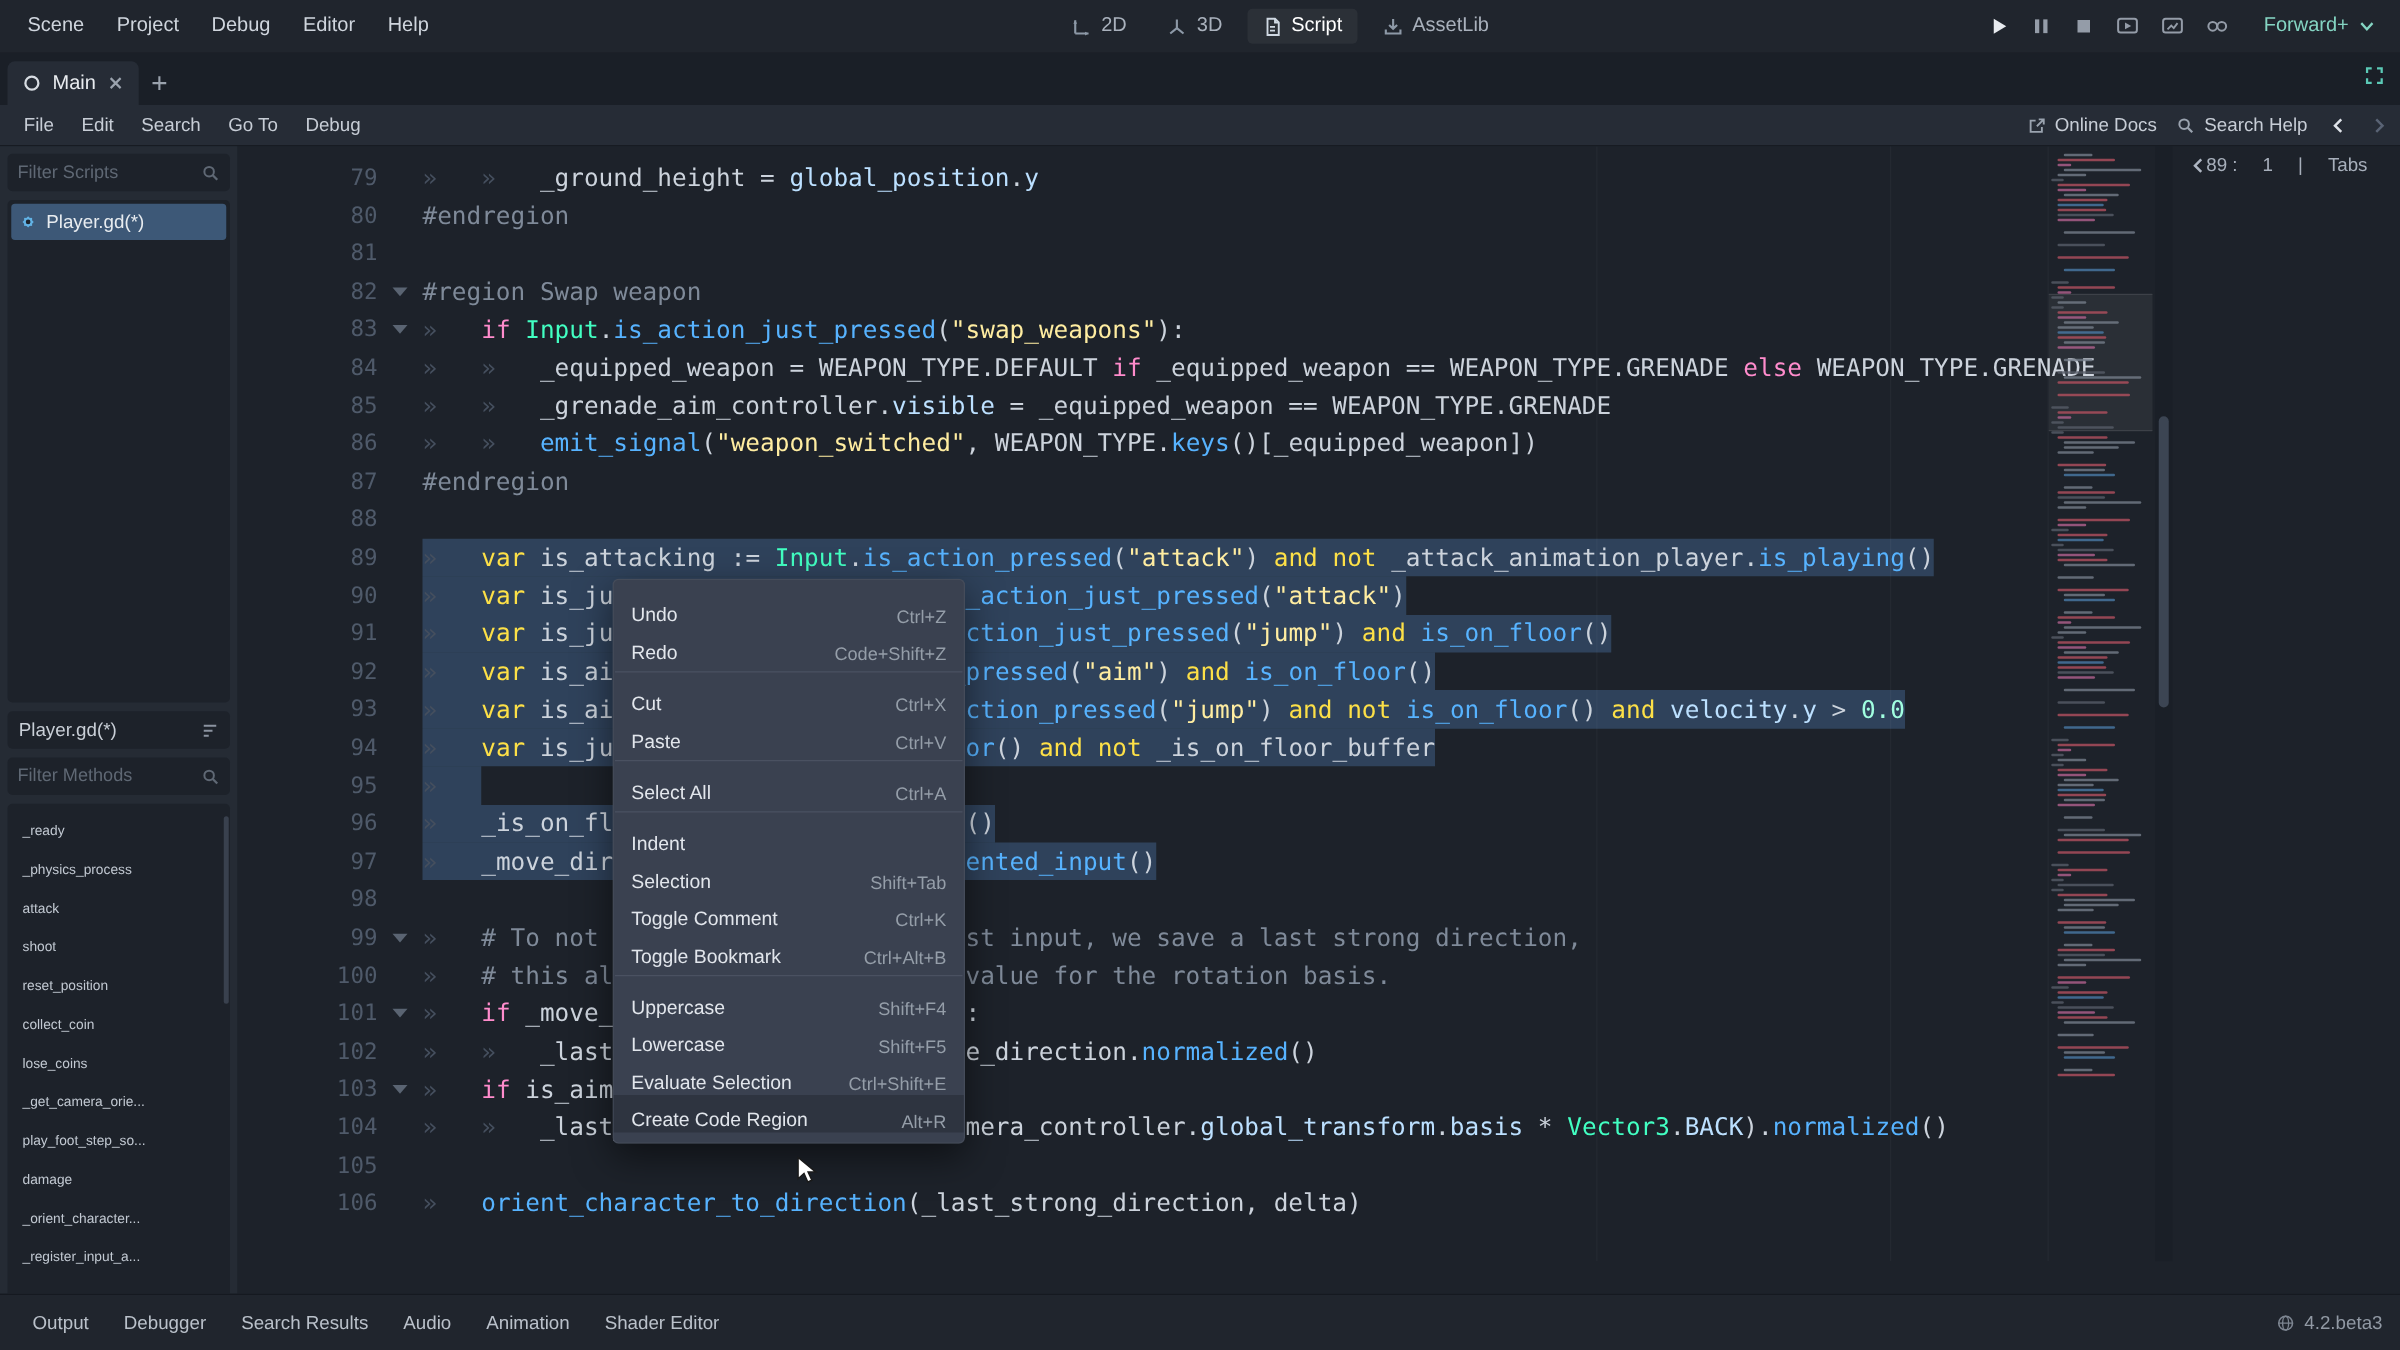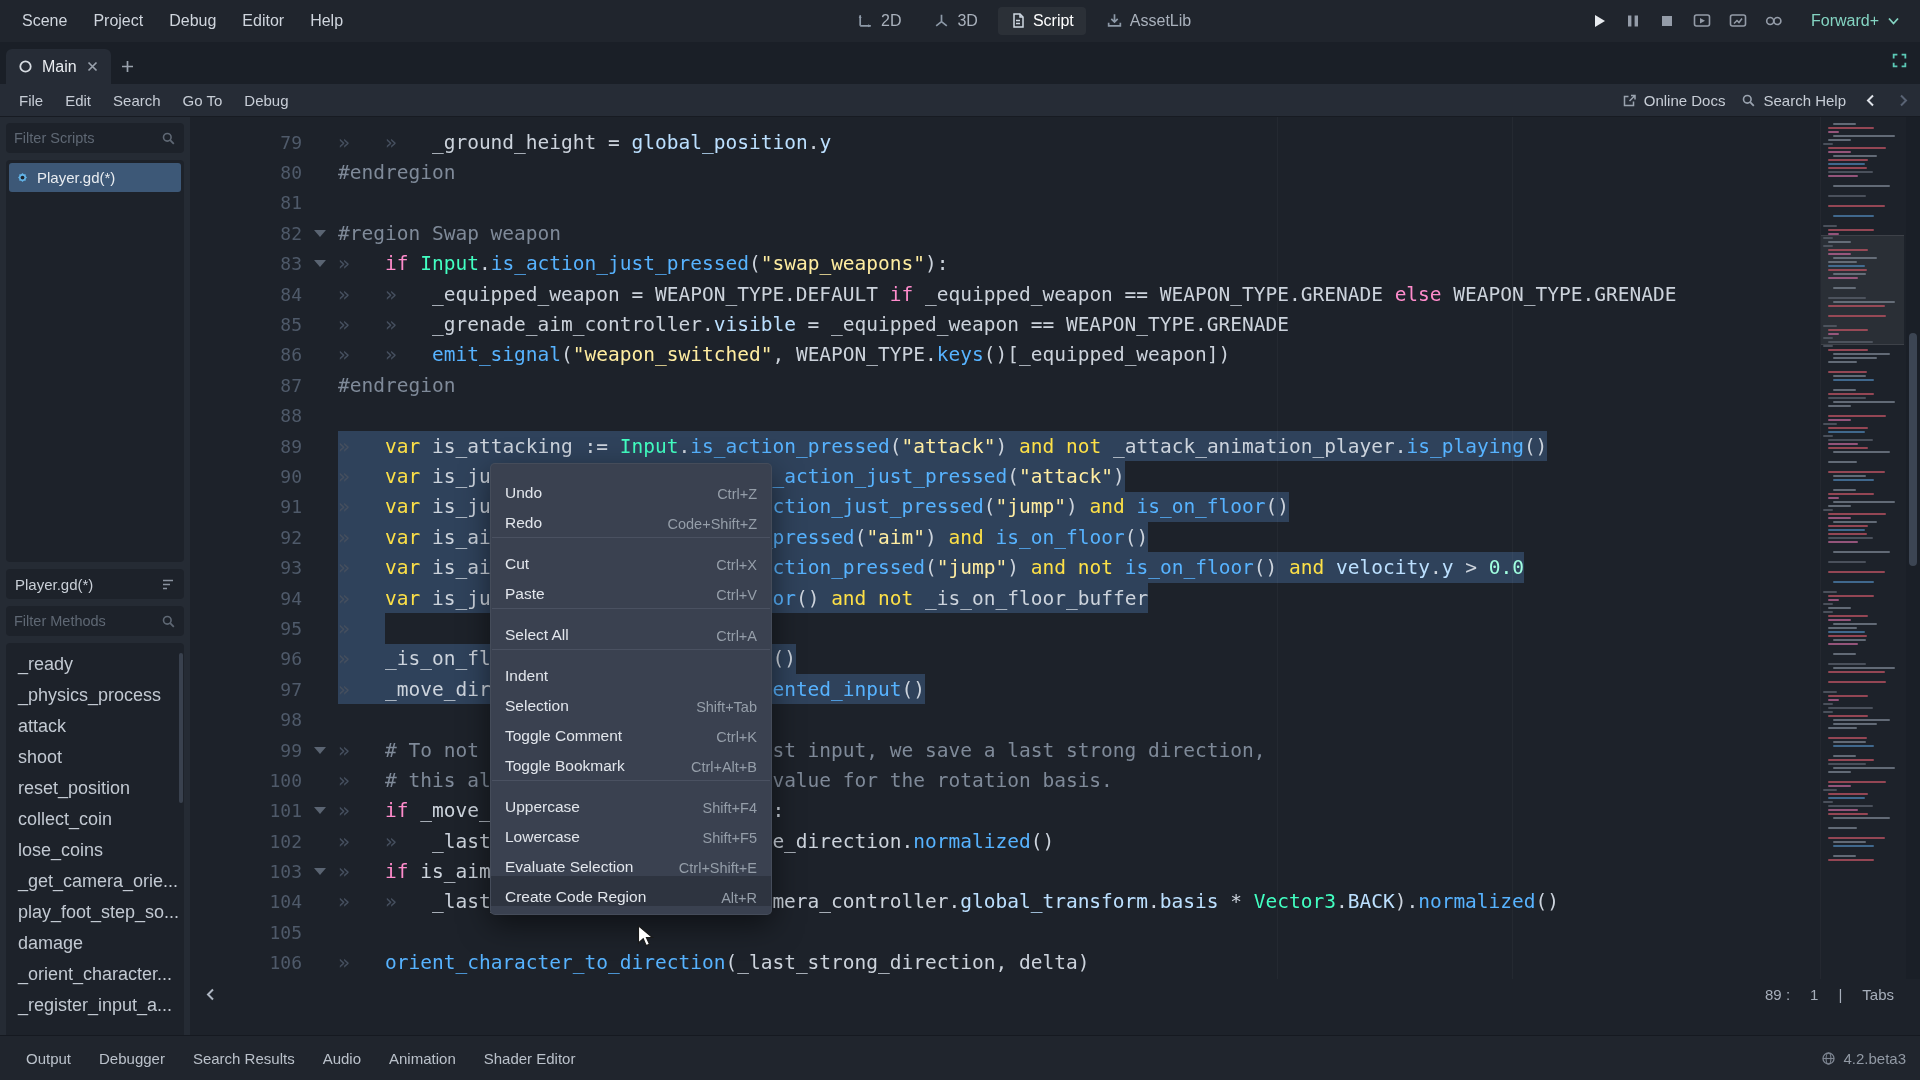--- a/index.html
+++ b/index.html
@@ -6,21 +6,21 @@
 html,body{width:1920px;height:1080px;overflow:hidden}
 body{background:#1d222a;font-family:"Liberation Sans",sans-serif;color:#ccd2da;position:relative}
 .app{display:flex;flex-direction:column;height:1080px;width:1920px}
 svg{display:block}
 
 
 .topbar{height:42px;background:#20252d;display:flex;align-items:center;padding:0 10px;position:relative;flex:none}
 .menu-group{display:flex;gap:2px}
 .menu-item{padding:6px 12px;font-size:16px;color:#cfd5dd;border-radius:4px}
 .workspaces{position:absolute;left:calc(50% - 115px);display:flex;gap:8px;align-items:center}
-.ws-btn{display:flex;gap:7px;align-items:flex-start;font-size:16px;color:#a9b1bc;padding:5px 12px;border-radius:4px}
+.ws-btn{display:flex;gap:7px;align-items:flex-end;font-size:16px;color:#a9b1bc;padding:5px 12px;border-radius:4px}
 .ws-btn .icon{color:#8d99a7}
 .ws-btn.active{color:#ffffff;background:rgba(255,255,255,.05)}
 .ws-btn.active .icon{color:#cfd8e2}
 .playback{display:flex;gap:10px;align-items:center;margin-left:auto;margin-right:18px}
 .pb-btn{padding:4px;color:#949ca8}
 .pb-btn.primary{color:#e8ebef}
 .renderer{display:flex;align-items:center;gap:8px;color:#84d4c2;font-size:16px;padding:4px 6px;margin-right:4px}
 .renderer .caret{color:#84d4c2}
 
 
@@ -47,25 +47,25 @@
 .filter-input input{flex:1;min-width:0;background:transparent;border:none;outline:none;color:#aeb6c1;font-size:14.5px;font-family:"Liberation Sans",sans-serif}
 .filter-input input::placeholder{color:#5f6874}
 .filter-input .icon{color:#5f6874;flex:none}
 .scripts-list{height:402px;background:#1d222a;border-radius:4px;padding:3px;overflow:hidden;flex:none}
 .script-row{height:29px;display:flex;align-items:center;gap:7px;padding:0 6px;border-radius:3px;font-size:15px;color:#e8ecf0}
 .script-row.selected{background:#3d5877}
 .script-row .icon{color:#62b2e5;flex:none}
 .member-header{height:30px;background:#1d222a;border-radius:4px;display:flex;align-items:center;justify-content:space-between;padding:0 9px;font-size:15px;color:#c9cfd7;flex:none}
 .member-header .icon{color:#8b93a0}
 .methods-list{flex:1;background:#1d222a;border-radius:4px 4px 0 0;padding:6px 0;position:relative;overflow:hidden}
-.method-row{height:31px;display:flex;align-items:center;padding:0 12px;font-size:18px;color:#c2c9d2;white-space:nowrap}
+.method-row{height:31px;display:flex;align-items:center;padding:0 12px;font-size:11px;color:#c2c9d2;white-space:nowrap}
 .side-scroll{position:absolute;right:1px;top:10px;width:4px;height:150px;background:#39414e;border-radius:2px}
 
 
-.code-area{flex:1;display:flex;flex-direction:column;background:#1d222a;min-width:0;position:relative;padding-bottom:26px}
+.code-area{flex:1;display:flex;flex-direction:row;background:#1d222a;min-width:0;position:relative;padding-bottom:26px}
 .code-view{flex:1;position:relative;overflow:hidden;padding-top:10px}
 .guide{position:absolute;top:0;bottom:0;width:1px;background:rgba(255,255,255,.035)}
 .code-line{display:flex;height:30.4px;align-items:stretch;white-space:pre;font-family:"DejaVu Sans Mono",monospace;font-size:19.5px}
 .line-num{width:112px;text-align:right;color:#4f5a6a;flex:none;font-size:18px;display:flex;align-items:center;justify-content:flex-end}
 .fold-col{width:36px;flex:none;display:flex;justify-content:center;align-items:center}
 .chev{width:0;height:0;border-left:6px solid transparent;border-right:6px solid transparent;border-top:7px solid #5a6472}
 .line-content{flex:1;display:flex;align-items:center;white-space:pre}
 .seltext{display:flex;align-items:center;height:100%;background:rgba(86,134,190,.33);white-space:pre}
 .tk-x{color:#ccd3dc}.tk-k{color:#fde047}.tk-c{color:#ff8ccc}.tk-t{color:#42ffc2}
 .tk-s{color:#ffeda1}.tk-n{color:#a1ffe0}.tk-f{color:#57b3ff}.tk-m{color:#bce0ff}

